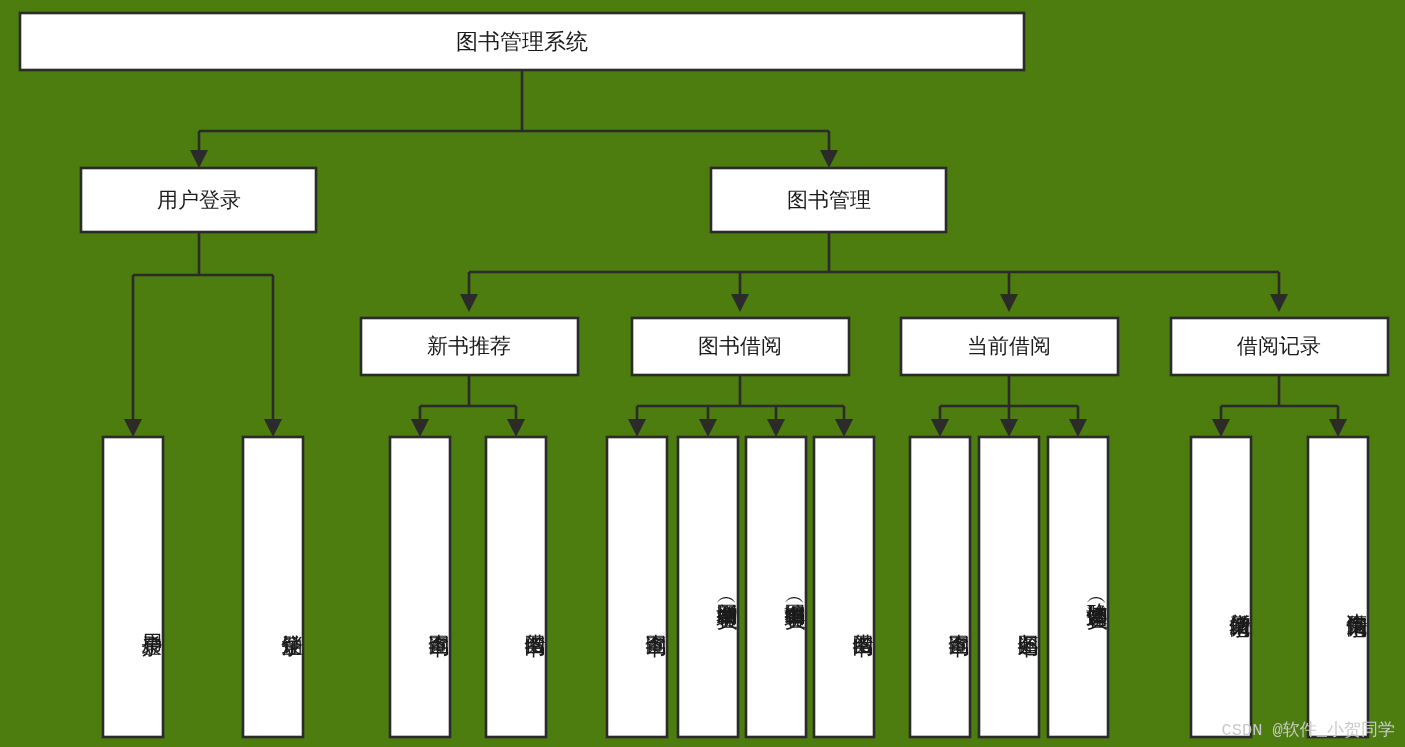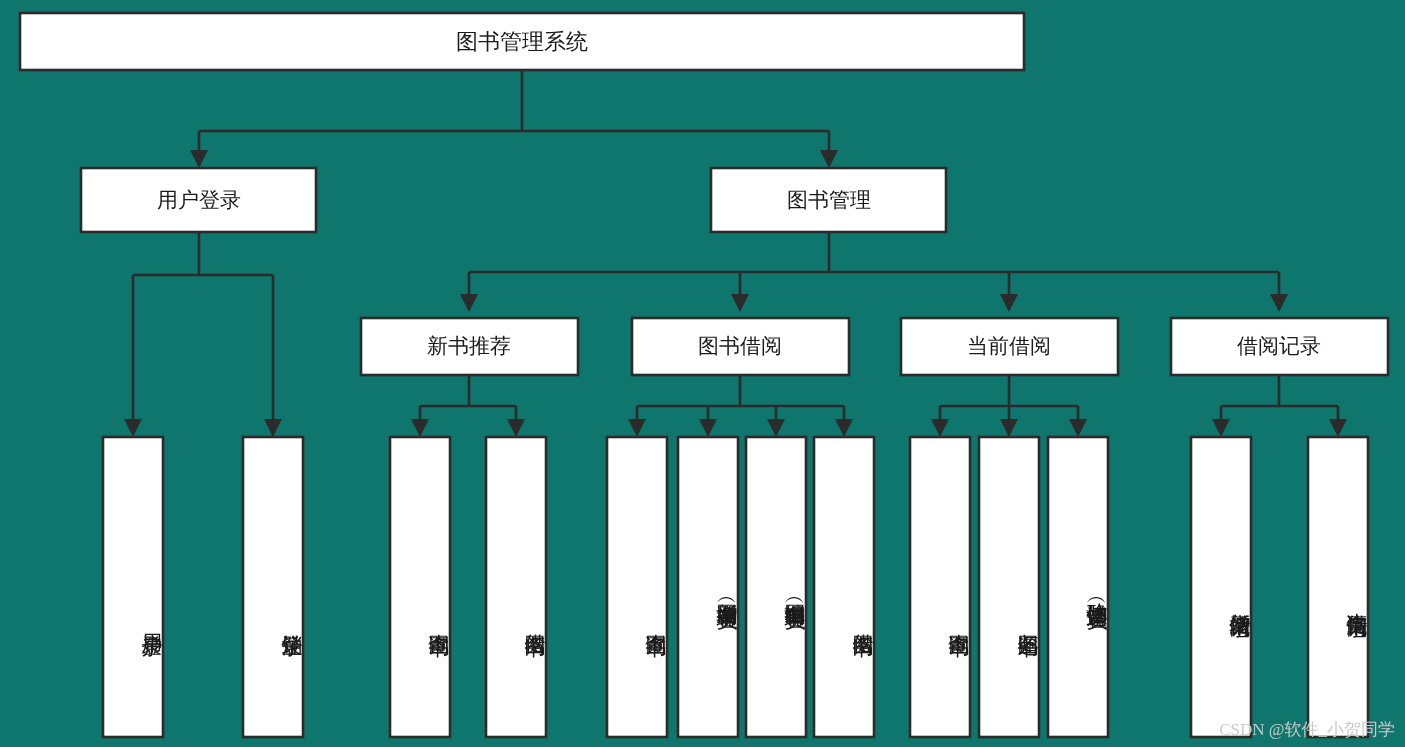--- a/index.html
+++ b/index.html
@@ -11,21 +11,21 @@
   body {
     width: 1405px;
     height: 747px;
     font-family: "Liberation Sans", "DejaVu Sans", sans-serif;
     overflow: hidden;
   }
   #diagram-root {
     position: relative;
     width: 1405px;
     height: 747px;
-    background: #0f766e;
+    background: #4d7c0f;
   }
   svg#flow {
     display: block;
     width: 1405px;
     height: 747px;
   }
   .node-box {
     fill: #ffffff;
     stroke: #2b2b2b;
     stroke-width: 2.6;
@@ -63,21 +63,21 @@
     display: flex;
     align-items: flex-start;
     justify-content: center;
     white-space: nowrap;
     pointer-events: none;
   }
   .watermark {
     position: absolute;
     right: 10px;
     bottom: 6px;
-    font-family: Liberation Serif, serif;
+    font-family: Liberation Mono, monospace;
     font-size: 17px;
     color: #c9c9c9;
     white-space: nowrap;
     pointer-events: none;
     text-align: center;
   }
 </style>
 </head>
 <body>
 

